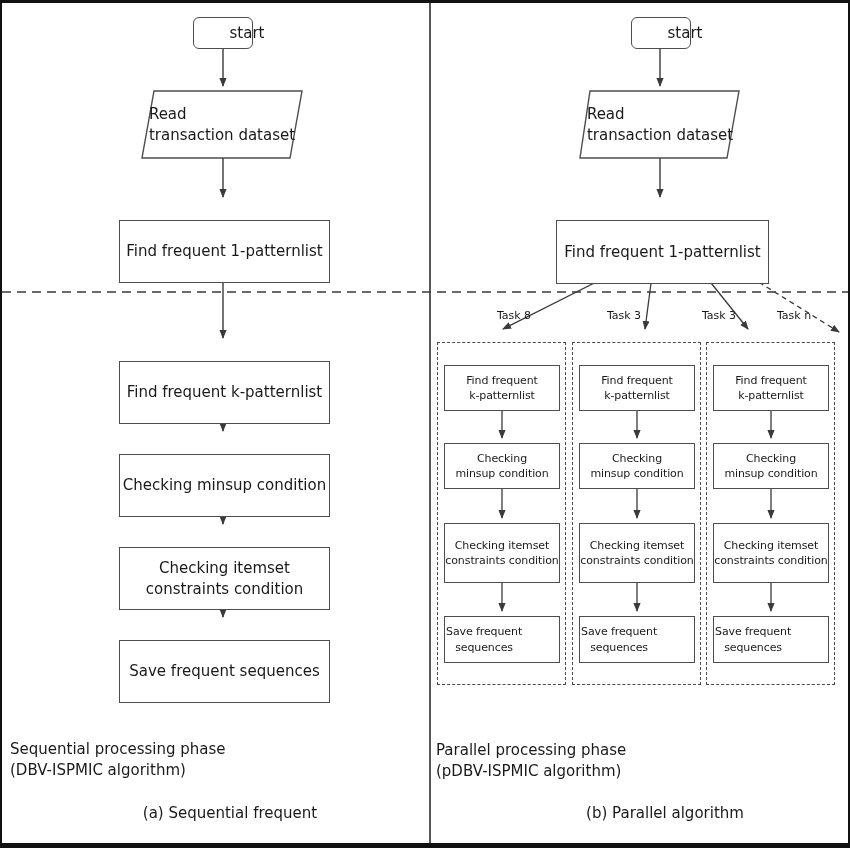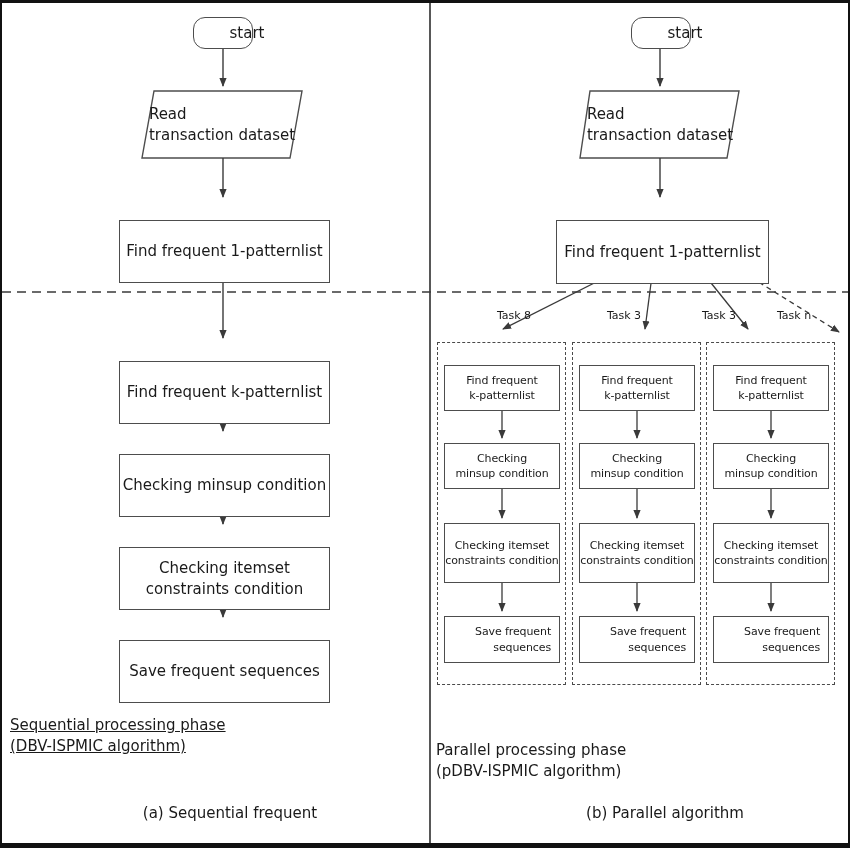--- a/index.html
+++ b/index.html
@@ -10,27 +10,27 @@
     overflow:hidden;
   }
   svg.overlay{position:absolute;left:0;top:0;z-index:1;pointer-events:none;}
   .node,.labeltext{position:absolute;z-index:2;}
   .box{
     border:1.5px solid #4d4d4d;background:#fff;box-sizing:border-box;
     display:flex;align-items:center;justify-content:center;
     text-align:center;white-space:pre-line;line-height:1.35;
   }
   .big{font-size:15px;margin-top:18px;}
-  .startnode{border-radius:12px;font-size:15px;padding-left:48px;}
+  .startnode{border-radius:6px;font-size:15px;padding-left:48px;}
   .paratext{
     position:absolute;z-index:2;display:flex;align-items:center;justify-content:center;
     white-space:pre-line;font-size:15px;line-height:1.4;
   }
   .taskbox{font-size:11px;letter-spacing:-0.1px;white-space:pre;line-height:1.4;}
-  .save-left{justify-content:flex-start;text-align:right;padding-left:30px;}
+  .save-left{justify-content:flex-start;text-align:center;padding-left:1px;}
   .dashedbox{position:absolute;z-index:1;border:1.3px dashed #4a4a4a;box-sizing:border-box;}
   .tasklabel{font-size:11px;text-align:center;white-space:pre;}
   .phase{font-size:15px;line-height:1.4;white-space:pre-line;}
   .caption{font-size:15px;text-align:center;white-space:pre;}
 </style>
 </head>
 <body>
 
 <div class="canvas">
 
@@ -85,21 +85,21 @@
 
   <div class="node box big" style="left:117px;top:340px;width:211px;height:63px;">Find frequent k-patternlist</div>
 
   <div class="node box big" style="left:117px;top:433px;width:211px;height:63px;">Checking minsup condition</div>
 
   <div class="node box big" style="left:117px;top:526px;width:211px;height:63px;">Checking itemset
 constraints condition</div>
 
   <div class="node box big" style="left:117px;top:619px;width:211px;height:63px;">Save frequent sequences</div>
 
-  <div class="labeltext phase" style="left:8px;top:712px;width:330px;text-decoration:underline;">Sequential processing phase
+  <div class="labeltext phase" style="left:8px;top:736px;width:330px;">Sequential processing phase
 (DBV-ISPMIC algorithm)</div>
 
   <div class="labeltext caption" style="left:14px;top:801px;width:428px;">(a) Sequential frequent</div>
 
   <div class="node box startnode" style="left:629px;top:14px;width:60px;height:32px;">start</div>
 
   <div class="paratext" style="left:578px;top:95px;width:160px;height:54px;">Read
 transaction dataset</div>
 
   <div class="node box big" style="left:554px;top:199px;width:213px;height:64px;">Find frequent 1-patternlist</div>

